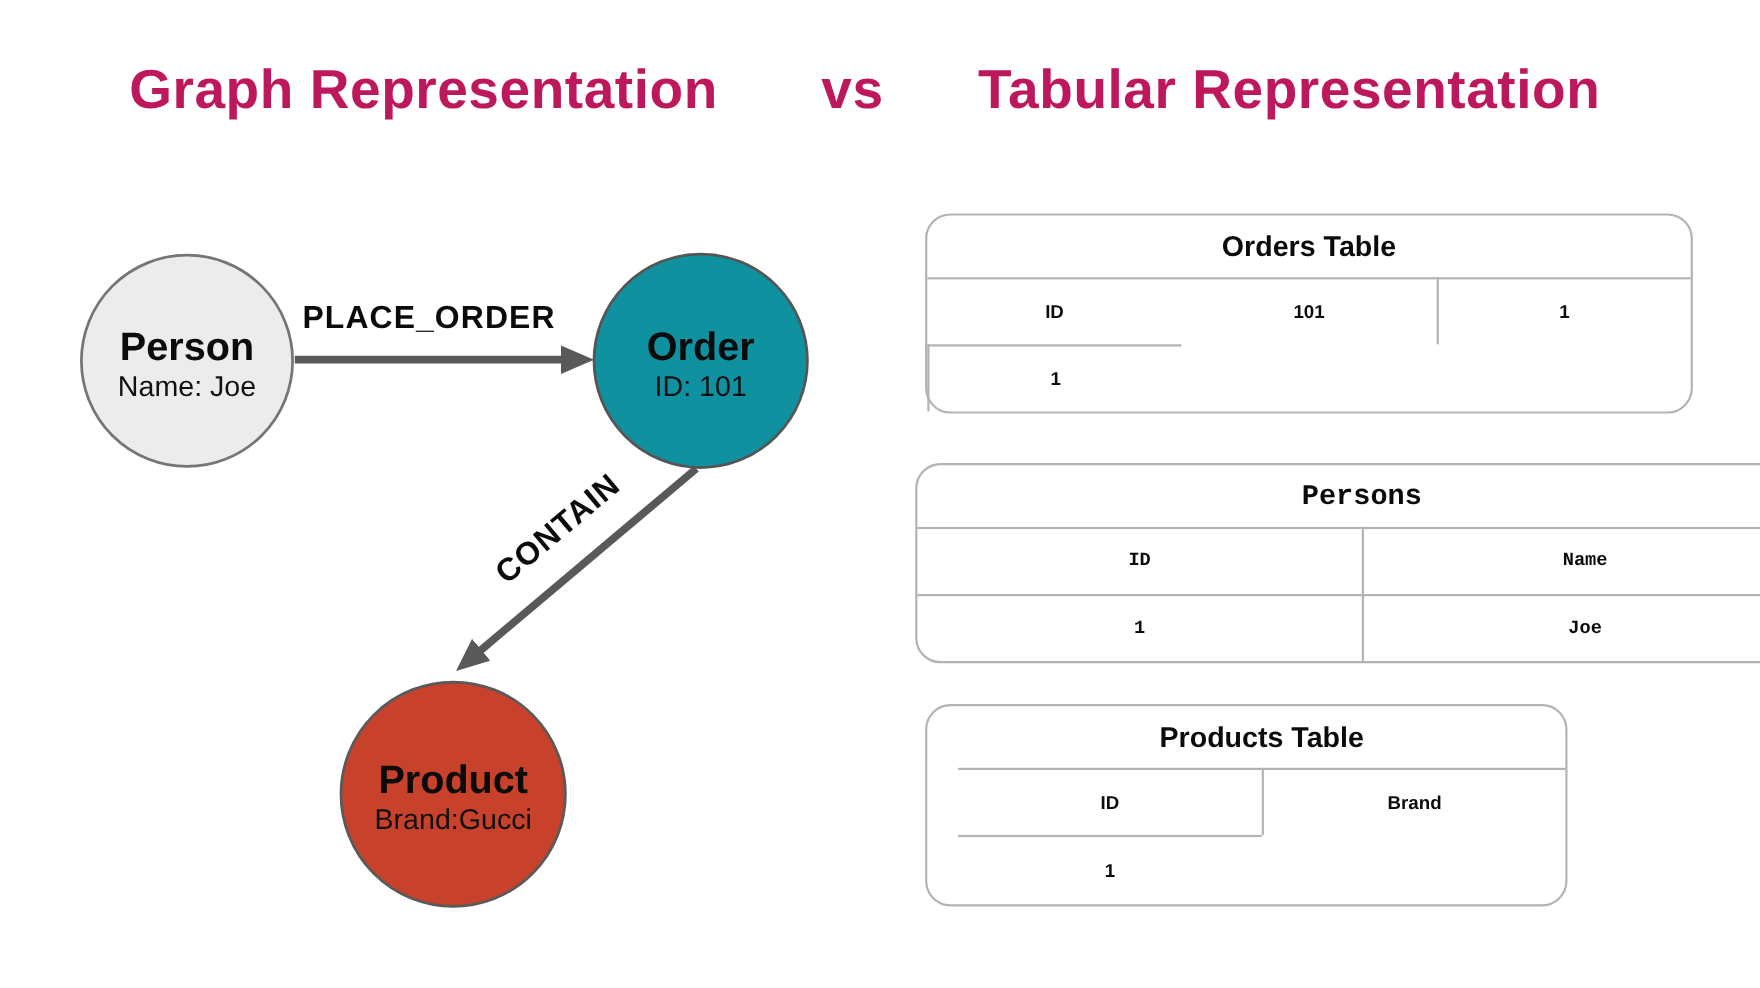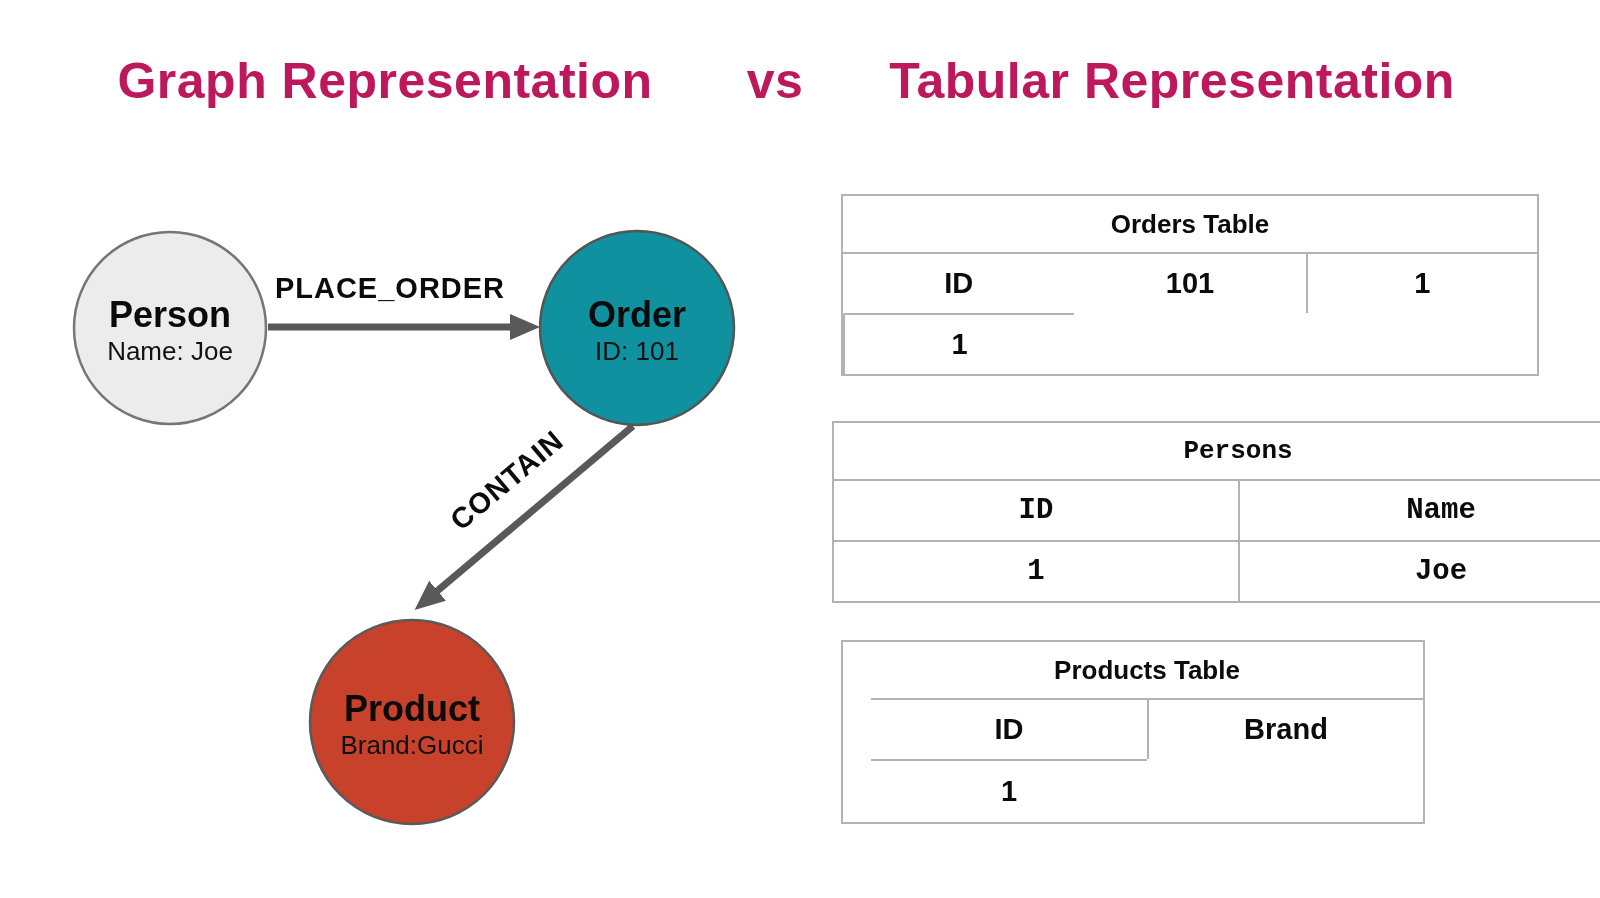--- a/index.html
+++ b/index.html
@@ -20,24 +20,24 @@
   .node-label{font-weight:700;font-size:36px;fill:#0b0b0b;}
   .node-prop{font-size:26px;fill:#111;}
   .edge-label{font-weight:700;font-size:29px;fill:#0b0b0b;letter-spacing:1px;}
 
   .tbl{
     position:absolute;display:grid;background:#fff;
     border:2px solid #b3b3b3;box-sizing:border-box;
   }
   .tbl.cols3{grid-template-columns:repeat(3,1fr);}
   .tbl.cols2{grid-template-columns:repeat(2,1fr);}
-  .tbl{grid-template-rows:56px 61px auto;}
+  .tbl{grid-template-rows:56px 61px auto;border-radius:23px;}
   .cell{
     display:flex;align-items:center;justify-content:center;
-    font-weight:700;font-size:29px;color:#0b0b0b;box-sizing:border-box;
+    font-weight:700;font-size:17px;color:#0b0b0b;box-sizing:border-box;
   }
   .cell.title{grid-column:1/-1;font-size:26px;}
   .bt{border-top:2px solid #b3b3b3;}
   .bl{border-left:2px solid #b3b3b3;}
   #orders-table{left:841px;top:194px;width:698px;height:182px;}
   #persons-table{left:832px;top:421px;width:812px;height:182px;font-family:Liberation Mono, monospace;}
   #products-table{left:841px;top:640px;width:584px;height:184px;padding-left:28px;}
 </style>
 </head>
 <body>

